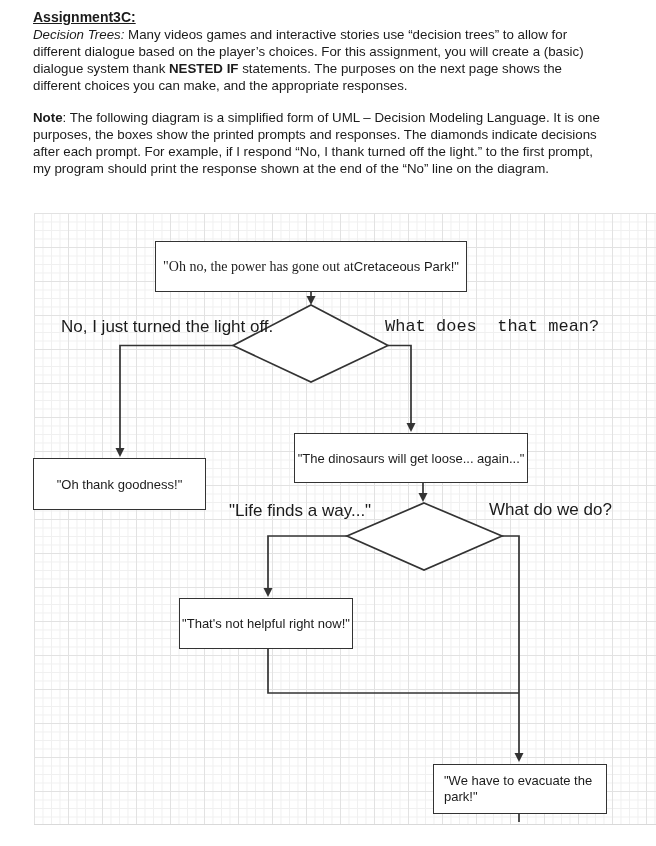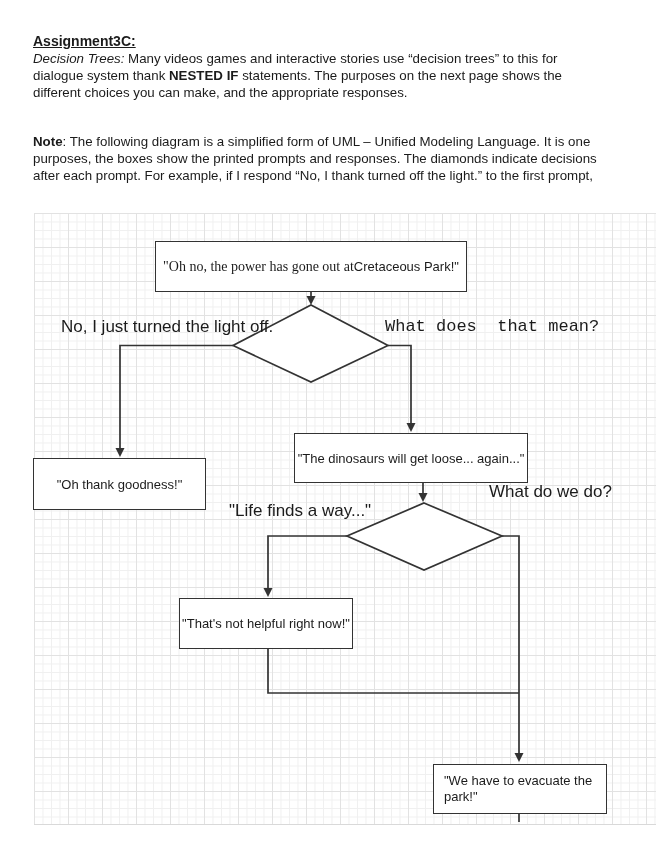--- a/index.html
+++ b/index.html
@@ -1,19 +1,19 @@
 <!DOCTYPE html>
 <html><head>
 <meta charset="utf-8">
 <style>
   html,body{margin:0;padding:0;background:#fff;}
   .page{position:relative;width:656px;height:846px;background:#fff;overflow:hidden;
         font-family:"Liberation Sans",sans-serif;color:#1b1b1b;}
   
-  .doc{position:absolute;left:33px;top:9px;width:610px;margin-top:24px;}
+  .doc{position:absolute;left:33px;top:9px;width:610px;}
   .heading{font-size:14px;font-weight:bold;text-decoration:underline;line-height:17px;height:17px;white-space:pre;}
   .para{position:absolute;left:0;}
   .para1{top:17px;}
   .para2{top:100px;}
   .tline{font-size:13.3px;line-height:17px;height:17px;white-space:pre;}
   .it{font-style:italic}.bd{font-weight:bold}.ul{}
   
   .grid{position:absolute;left:34px;top:213px;width:622px;height:611px;
         border-bottom:1px solid #d9d9d9;
         background-image:
@@ -32,28 +32,30 @@
   .blabel{position:absolute;font-size:17px;white-space:pre;line-height:15px;}
 </style>
 </head>
 <body>
 
 <div class="page">
 
   <div class="doc">
     <div class="heading">Assignment3C:</div>
     <div class="para para1">
-        <div class="tline"><span class="it">Decision Trees:</span><span> Many videos games and interactive stories use “decision trees” to this for</span></div>
+        <div class="tline"><span class="it">Decision Trees:</span><span> Many videos games and interactive stories use “decision trees” to allow for</span></div>
+        <div class="tline"><span>different dialogue based on the player’s choices. For this assignment, you will create a (basic)</span></div>
         <div class="tline"><span>dialogue system thank </span><span class="bd ul">NESTED IF</span><span class="ul"> statements</span><span>. The purposes on the next page shows the</span></div>
         <div class="tline"><span>different choices you can make, and the appropriate responses.</span></div>
       </div>
     <div class="para para2">
-        <div class="tline"><span class="bd">Note</span><span>: The following diagram is a simplified form of UML – Unified Modeling Language. It is one</span></div>
+        <div class="tline"><span class="bd">Note</span><span>: The following diagram is a simplified form of UML – Decision Modeling Language. It is one</span></div>
         <div class="tline"><span>purposes, the boxes show the printed prompts and responses. The diamonds indicate decisions</span></div>
         <div class="tline"><span>after each prompt. For example, if I respond “No, I thank turned off the light.” to the first prompt,</span></div>
+        <div class="tline"><span>my program should print the response shown at the end of the “No” line on the diagram.</span></div>
       </div>
   </div>
 
   <div class="grid"></div>
 
   <svg class="flow" width="656" height="846" viewBox="0 0 656 846">
     <g stroke="#333" stroke-width="1.7" fill="none">
       <line x1="311" y1="292" x2="311" y2="300"></line>
       <polyline points="233,345.5 120,345.5 120,451"></polyline>
       <polyline points="388,345.5 411,345.5 411,427"></polyline>
@@ -94,15 +96,15 @@
     <span>"That's not helpful right now!"</span>
   </div>
 
   <div class="node node4" style="left:433px;top:764px;width:174px;height:50px;">
     <span>"We have to evacuate the park!"</span>
   </div>
 
   <div class="blabel" style="left:61px;top:319px;">No, I just turned the light off.</div>
   <div class="blabel" style="left:385px;top:319px;font-family:Liberation Mono, monospace;">What does  that mean?</div>
   <div class="blabel" style="left:229px;top:503px;">"Life finds a way..."</div>
-  <div class="blabel" style="left:489px;top:484px;">What do we do?</div>
+  <div class="blabel" style="left:489px;top:502px;">What do we do?</div>
 
 </div>
 
 </body></html>

